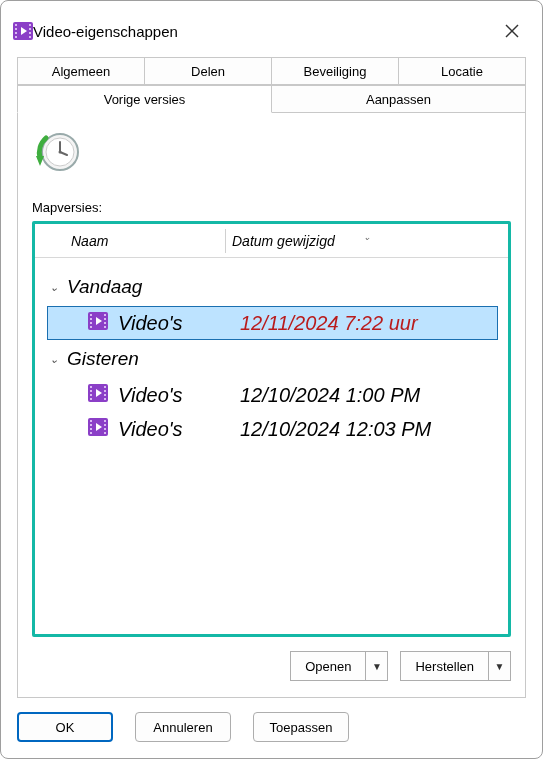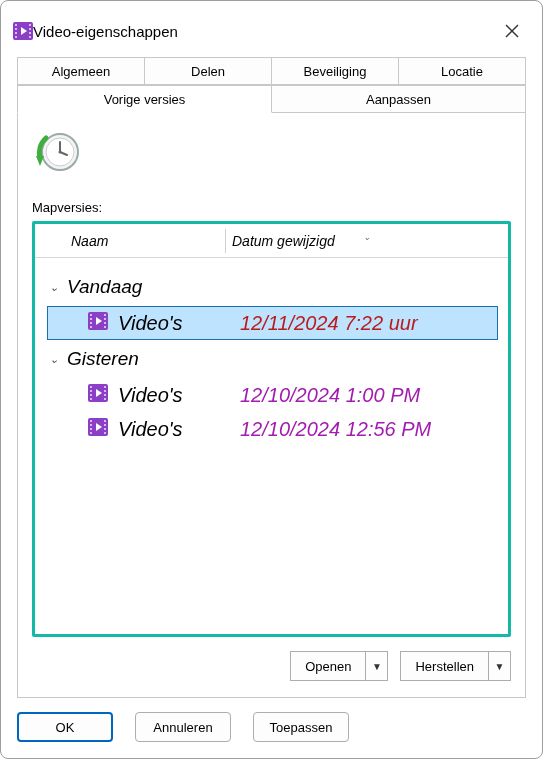--- a/index.html
+++ b/index.html
@@ -170,21 +170,21 @@
     align-items: center;
     height: 34px;
     padding-left: 40px;
     border: 1px solid transparent;
     border-radius: 0;
     font-size: 20px;
     cursor: pointer;
   }
   .row .row-icon { width: 22px; flex:none; margin-right: 8px; }
   .row .row-name { width: 122px; }
-  .row .row-date { flex: 1; color: #a21caf; }
+  .row .row-date { flex: 1; color: #000000; }
   .row.selected {
     background: #bde3ff;
     border: 1px solid #1a6fb0;
     color: #000;
   }
   .row.selected .row-date { color: #b91c1c; }
 
   
   .actions-row {
     display: flex;
@@ -368,21 +368,21 @@
                 <rect x="2" y="10" width="2" height="2" fill="#d9b8f2"></rect>
                 <rect x="2" y="14" width="2" height="2" fill="#d9b8f2"></rect>
                 <rect x="16" y="2" width="2" height="2" fill="#d9b8f2"></rect>
                 <rect x="16" y="6" width="2" height="2" fill="#d9b8f2"></rect>
                 <rect x="16" y="10" width="2" height="2" fill="#d9b8f2"></rect>
                 <rect x="16" y="14" width="2" height="2" fill="#d9b8f2"></rect>
                 <polygon points="8,5 14,9 8,13" fill="#fff"></polygon>
               </svg>
             </span>
             <span class="row-name">Video's</span>
-            <span class="row-date">12/10/2024 12:56 PM</span>
+            <span class="row-date">12/10/2024 12:03 PM</span>
           </div>
 
         </div>
       </div>
 
       <div class="actions-row">
         <div class="split-btn">
           <div class="main">Openen</div>
           <div class="drop"></div>
         </div>

